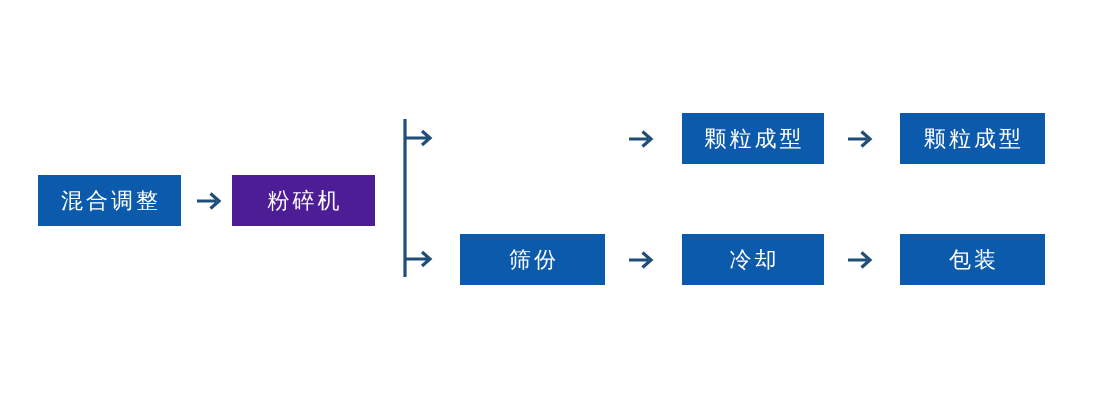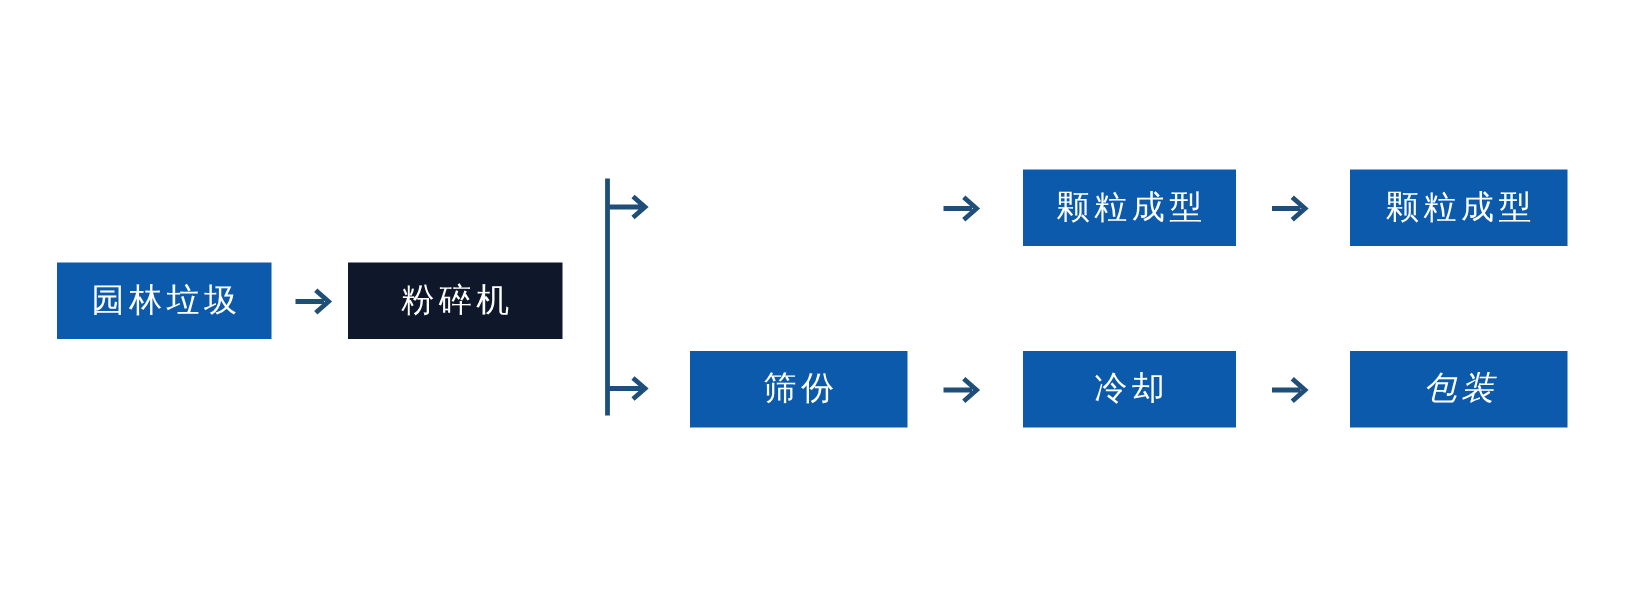--- a/index.html
+++ b/index.html
@@ -28,40 +28,40 @@
     font-size: 22px;
     letter-spacing: 3px;
     text-indent: 3px;
     font-weight: 400;
     line-height: 1;
     box-sizing: border-box;
     white-space: nowrap;
     font-family: "DejaVu Sans", "Liberation Sans", sans-serif;
   }
   .node.blue { background: #0B5AAB; }
-  .node.red  { background: #0f172a; }
+  .node.red  { background: #4c1d95; }
 
   .arrow {
     position: absolute;
     display: block;
   }
   .arrow svg { display: block; }
 
   .branch {
     position: absolute;
     display: block;
   }
   .branch svg { display: block; }
 </style>
 </head>
 <body>
 
 <div id="canvas">
 
-  <div class="node blue" style="left:38px; top:175px; width:143px; height:51px;">园林垃圾</div>
+  <div class="node blue" style="left:38px; top:175px; width:143px; height:51px;">混合调整</div>
 
   <span class="arrow" style="left:195px; top:188px; width:32px; height:26px;">
     <svg width="32" height="26" viewBox="0 0 32 26">
       <path d="M2 13 H21 M15.5 5.5 L24 13 L15.5 20.5" fill="none" stroke="#1F4E79" stroke-width="3.2" stroke-linecap="butt" stroke-linejoin="miter"></path>
     </svg>
   </span>
 
   <div class="node red" style="left:232px; top:175px; width:143px; height:51px;">粉碎机</div>
 
   <span class="branch" style="left:400px; top:114px; width:42px; height:168px;">
@@ -101,15 +101,15 @@
   </span>
 
   <div class="node blue" style="left:682px; top:234px; width:142px; height:51px;">冷却</div>
 
   <span class="arrow" style="left:846px; top:247px; width:32px; height:26px;">
     <svg width="32" height="26" viewBox="0 0 32 26">
       <path d="M2 13 H21 M15.5 5.5 L24 13 L15.5 20.5" fill="none" stroke="#1F4E79" stroke-width="3.2" stroke-linecap="butt" stroke-linejoin="miter"></path>
     </svg>
   </span>
 
-  <div class="node blue" style="left:900px; top:234px; width:145px; height:51px;font-style:italic;">包装</div>
+  <div class="node blue" style="left:900px; top:234px; width:145px; height:51px;">包装</div>
 
 </div>
 
 </body></html>

